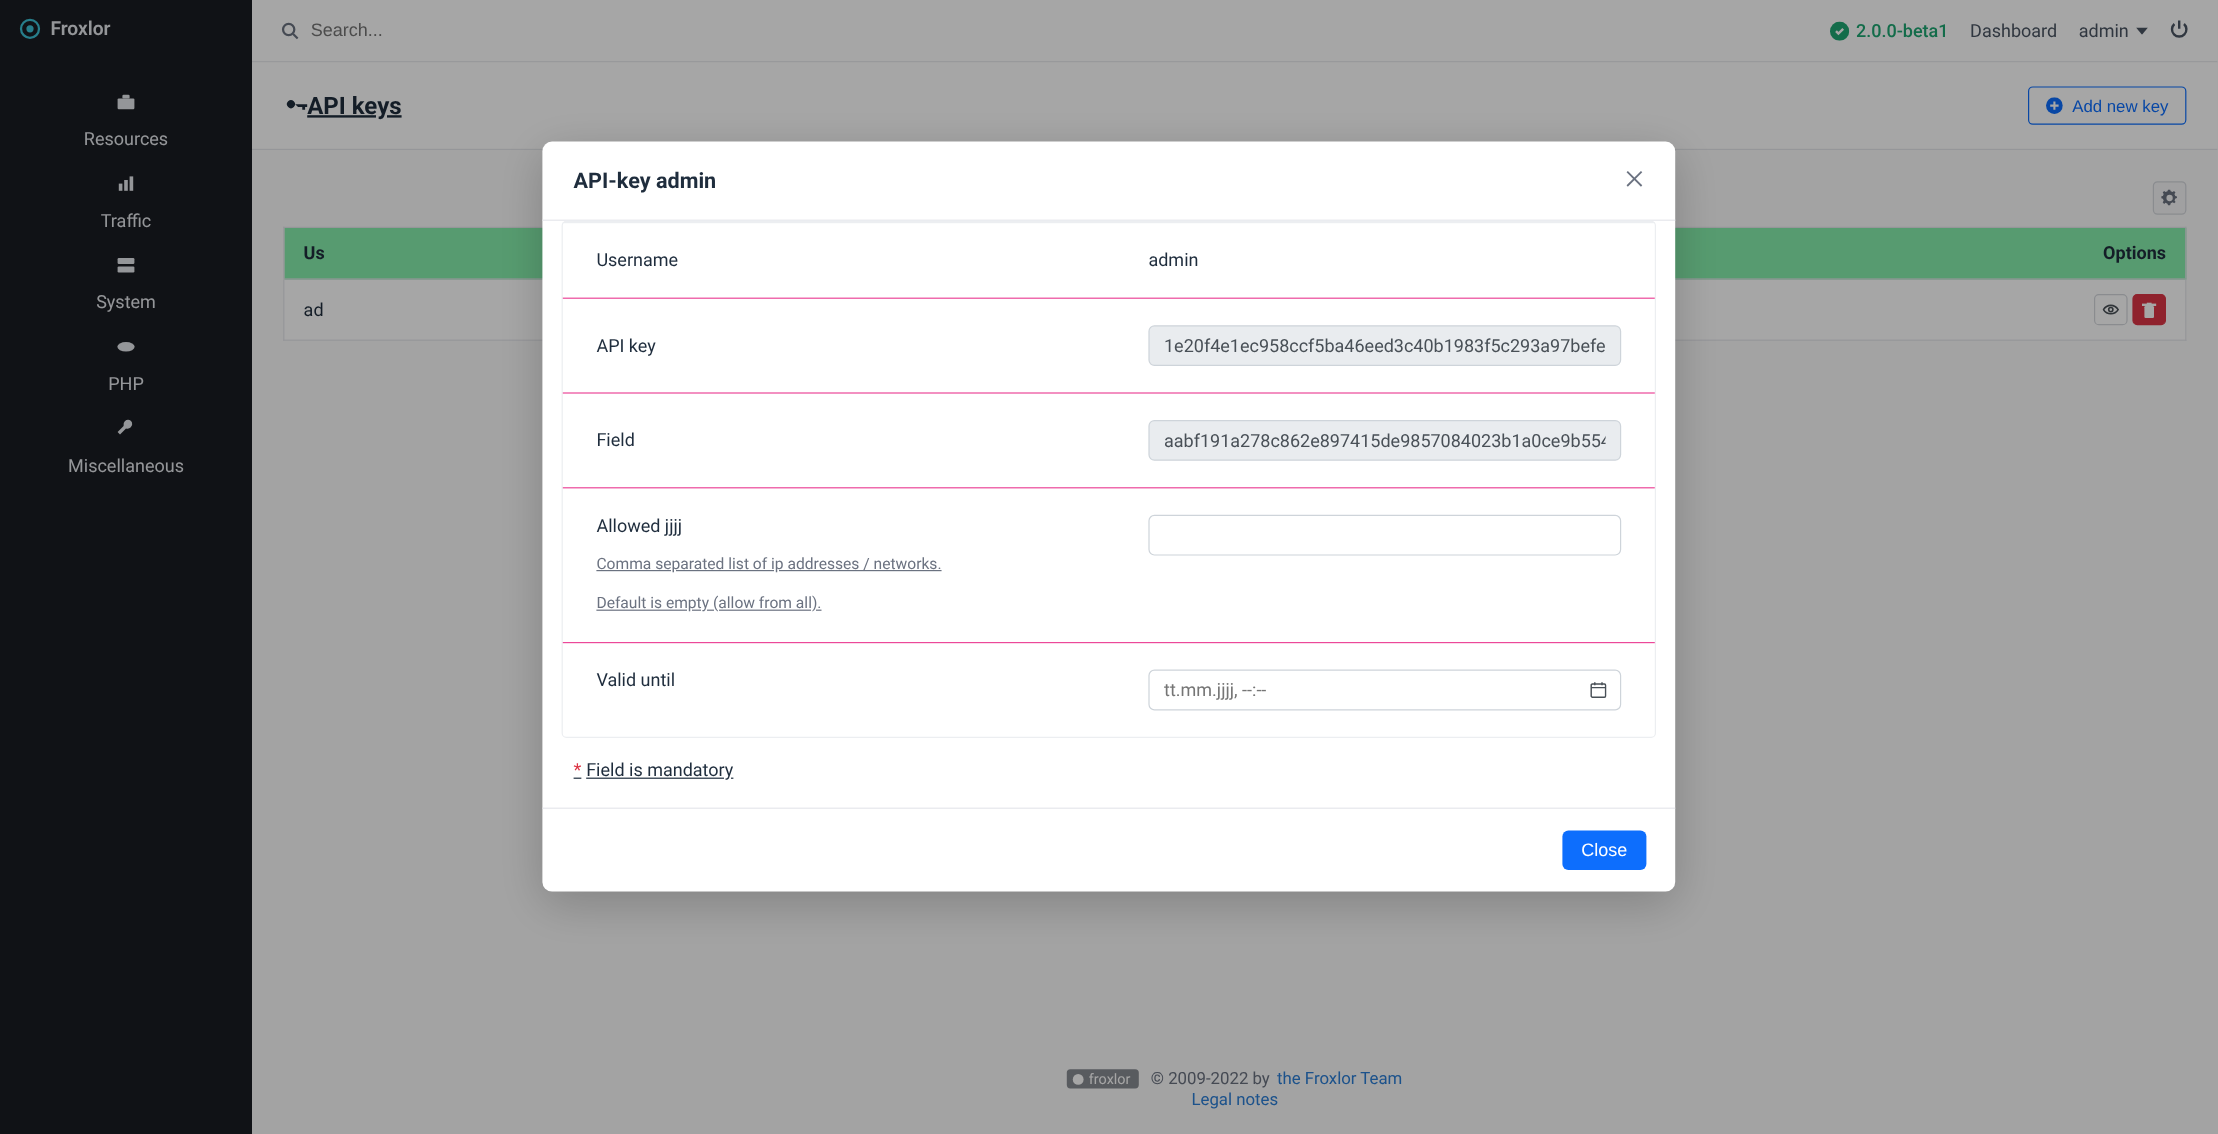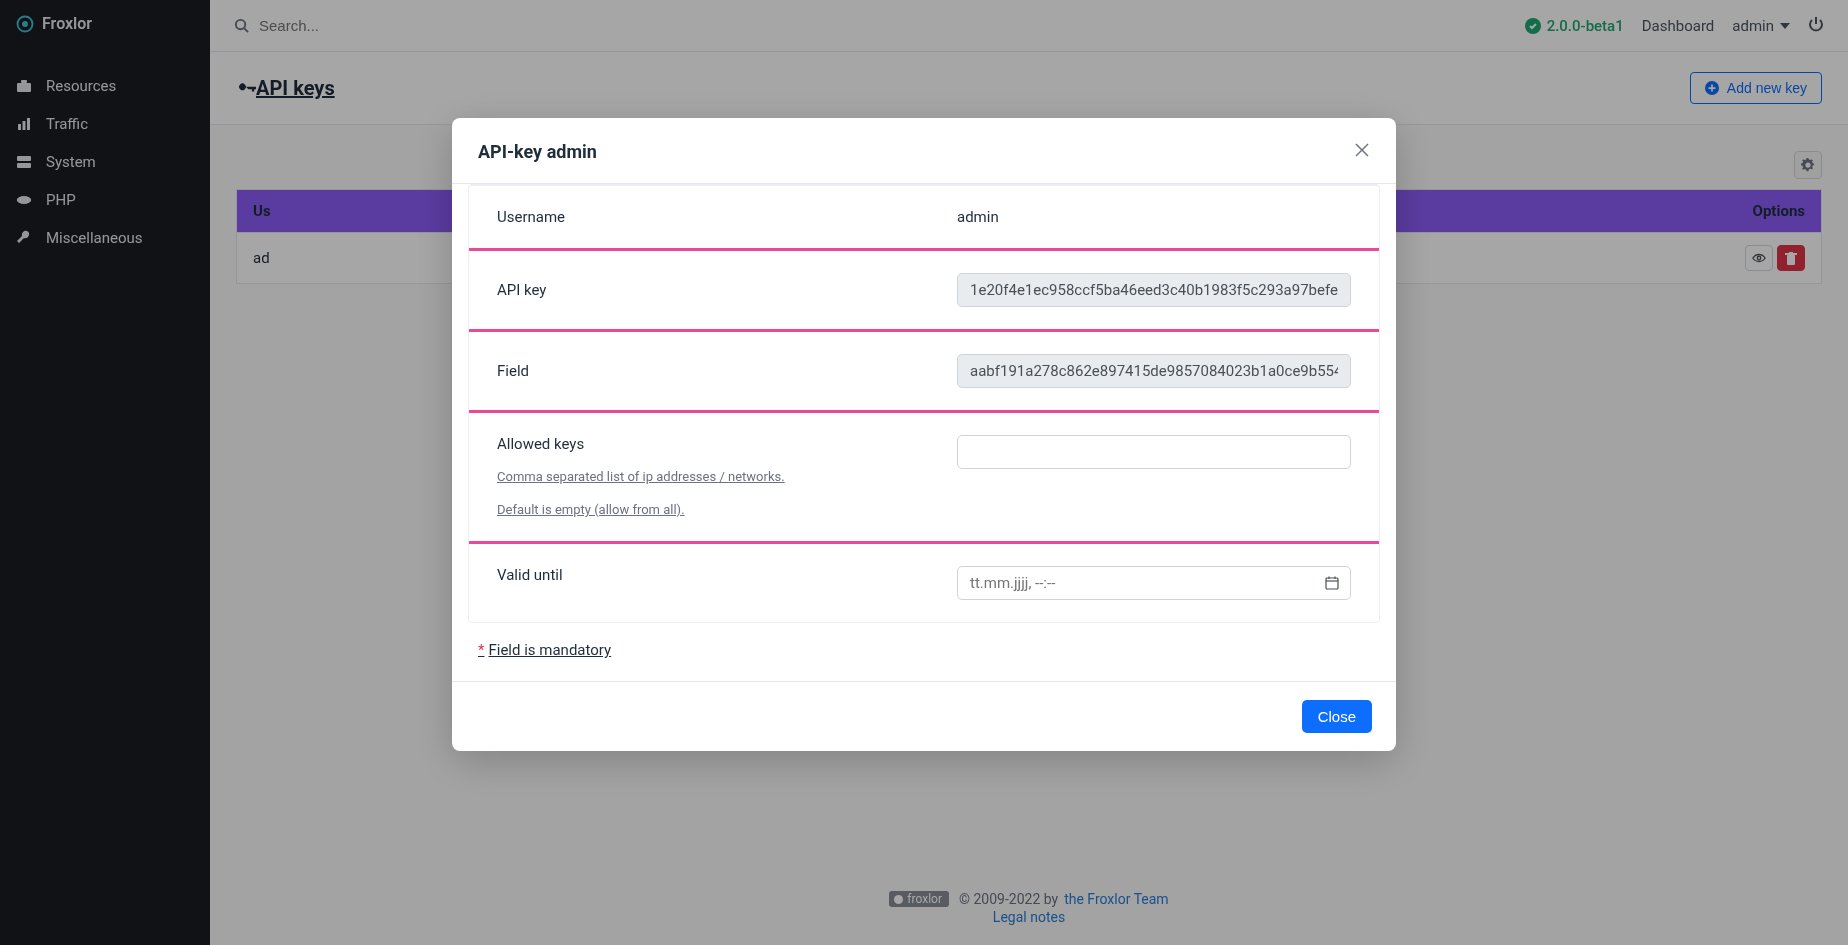--- a/index.html
+++ b/index.html
@@ -4,21 +4,21 @@
   <style>
     * { margin: 0; padding: 0; box-sizing: border-box; }
     body { font-family: -apple-system, BlinkMacSystemFont, "Segoe UI", Roboto, "Helvetica Neue", Arial, sans-serif; font-size: 15px; color: #1f2d3d; overflow: hidden; }
     
     
     .sidebar { position: fixed; left: 0; top: 0; width: 210px; height: 100vh; background: #1a1d22; color: #fff; }
     .sidebar-logo { display: flex; align-items: center; padding: 14px 16px; gap: 8px; }
     .logo-icon { width: 18px; height: 18px; }
     .logo-text { color: #e4e6eb; font-weight: 600; font-size: 16px; }
     .sidebar-menu { list-style: none; padding-top: 20px; }
-    .sidebar-item { display: flex; align-items: center; gap: 14px; padding: 10px 16px; color: #e4e6eb; cursor: pointer; font-size: 15px; }
+    .sidebar-item { display: flex; align-items: center; gap: 14px; padding: 10px 16px; color: #e4e6eb; cursor: pointer; font-size: 15px; flex-direction: column; }
     .sidebar-item svg { width: 16px; height: 16px; }
 
     
     .main { margin-left: 210px; height: 100vh; background: #fafafa; display: flex; flex-direction: column; }
     .topbar { height: 52px; border-bottom: 1px solid #e5e7eb; display: flex; align-items: center; padding: 0 24px; background: #fff; }
     .search-wrap { display: flex; align-items: center; gap: 10px; color: #6b7280; flex: 1; }
     .search-input { border: none; outline: none; font-size: 15px; background: transparent; color: #6b7280; }
     .topbar-right { display: flex; align-items: center; gap: 18px; }
     .version-badge { display: flex; align-items: center; gap: 6px; color: #1ea672; font-weight: 500; }
     .dashboard-link { color: #4b5563; cursor: pointer; }
@@ -30,21 +30,21 @@
     .page-title-wrap { display: flex; align-items: center; gap: 0; text-decoration: underline; }
     .page-title { font-size: 20px; font-weight: 700; }
     .add-btn { display: flex; align-items: center; gap: 8px; border: 1px solid #0d6efd; color: #0d6efd; background: #fff; padding: 7px 14px; border-radius: 4px; cursor: pointer; font-size: 14px; font-weight: 500; }
 
     
     .content { flex: 1; padding: 26px; }
     .table-wrap { background: #fff; }
     .gear-row { display:flex; justify-content:flex-end; padding: 0 0 10px 0; }
     .gear-btn { width:28px; height:28px; border:1px solid #d4d7dc; border-radius:4px; display:flex; align-items:center; justify-content:center; color:#6b7280; cursor:pointer; background:#f6f6f7; }
     table { width: 100%; border-collapse: collapse; border: 1px solid #e5e7eb; }
-    th { text-align: left; padding: 12px 16px; font-weight: 700; border-bottom: 1px solid #e5e7eb; background:#8b5cf6; }
+    th { text-align: left; padding: 12px 16px; font-weight: 700; border-bottom: 1px solid #e5e7eb; background:#86efac; }
     th:last-child { text-align: right; }
     td { padding: 12px 16px; border-top: 1px solid #e5e7eb; }
     td:last-child { text-align: right; }
     .row-actions { display: inline-flex; gap: 4px; justify-content: flex-end; }
     .icon-btn { width: 28px; height: 26px; border: 1px solid #d4d7dc; border-radius: 4px; display: inline-flex; align-items: center; justify-content: center; cursor: pointer; background:#fff; }
     .icon-btn.danger { background: #dc3545; border-color: #dc3545; color: #fff; }
 
     
     .footer { text-align:center; padding: 20px; color:#6b7280; font-size: 14px; }
     .footer .froxlor-badge { display: inline-block; background:#888c92; color:#fff; border-radius:3px; padding:1px 7px 1px 18px; font-size:12px; position:relative; margin-right:4px; }
@@ -53,21 +53,21 @@
     .footer-line { display:flex; gap:6px; align-items:center; justify-content:center; flex-wrap:wrap; }
     .legal { display:block; margin-top: 2px; }
 
     
     .modal-backdrop { position: fixed; inset: 0; background: rgba(0,0,0,0.35); z-index: 100; }
     .modal { position: fixed; left: 50%; top: 118px; transform: translateX(-50%); width: 944px; background: #fff; border-radius: 8px; z-index: 101; box-shadow: 0 10px 40px rgba(0,0,0,0.2); }
     .modal-header { padding: 22px 26px 20px 26px; display: flex; align-items: center; justify-content: space-between; }
     .modal-title { font-size: 18px; font-weight: 700; }
     .modal-close { cursor: pointer; color: #6b7280; background:none; border:none; font-size:20px; }
     .modal-body { border-top: 1px solid #e5e7eb; }
-    .form-row { display: grid; grid-template-columns: 440px 1fr; align-items: center; padding: 22px 28px; border-bottom: 3px solid #ec4899; gap: 20px; }
+    .form-row { display: grid; grid-template-columns: 440px 1fr; align-items: center; padding: 22px 28px; border-bottom: 1px solid #ec4899; gap: 20px; }
     .form-row.align-start { align-items: start; }
     .form-row:first-child { border-top: 1px solid #eceef1; }
     .form-label { color: #1f2d3d; font-size: 15px; }
     .form-label .sub { display:block; color:#6b7280; font-size:13px; margin-top:15px; line-height:1.4;text-decoration:underline; }
     .form-control { width: 100%; padding: 7px 12px; border: 1px solid #ced4da; border-radius: 5px; font-size: 15px; font-family: inherit; outline:none; }
     .form-control[readonly] { background: #e9ecef; color: #495057; }
     .form-static { font-size: 15px; }
     .date-input-wrap { position: relative; }
     .date-icon { position: absolute; right: 12px; top: 50%; transform: translateY(-50%); color: #495057; pointer-events: none; }
 
@@ -253,21 +253,21 @@
       <div class="form-row">
         <label class="form-label">API key</label>
         <input class="form-control" readonly="" value="1e20f4e1ec958ccf5ba46eed3c40b1983f5c293a97befe1e628618af06" style="">
       </div>
       <div class="form-row">
         <label class="form-label">Field</label>
         <input class="form-control" readonly="" value="aabf191a278c862e897415de9857084023b1a0ce9b554adcbe7e8a58b" style="">
       </div>
       <div class="form-row align-start">
         <label class="form-label">
-          <span>Allowed keys</span>
+          <span>Allowed jjjj</span>
           <span class="sub">Comma separated list of ip addresses / networks.</span>
           <span class="sub">Default is empty (allow from all).</span>
         </label>
         <input class="form-control" type="text" style="">
       </div>
       <div class="form-row align-start">
         <label class="form-label">
           <span>Valid until</span>
         </label>
         <div class="date-input-wrap">

